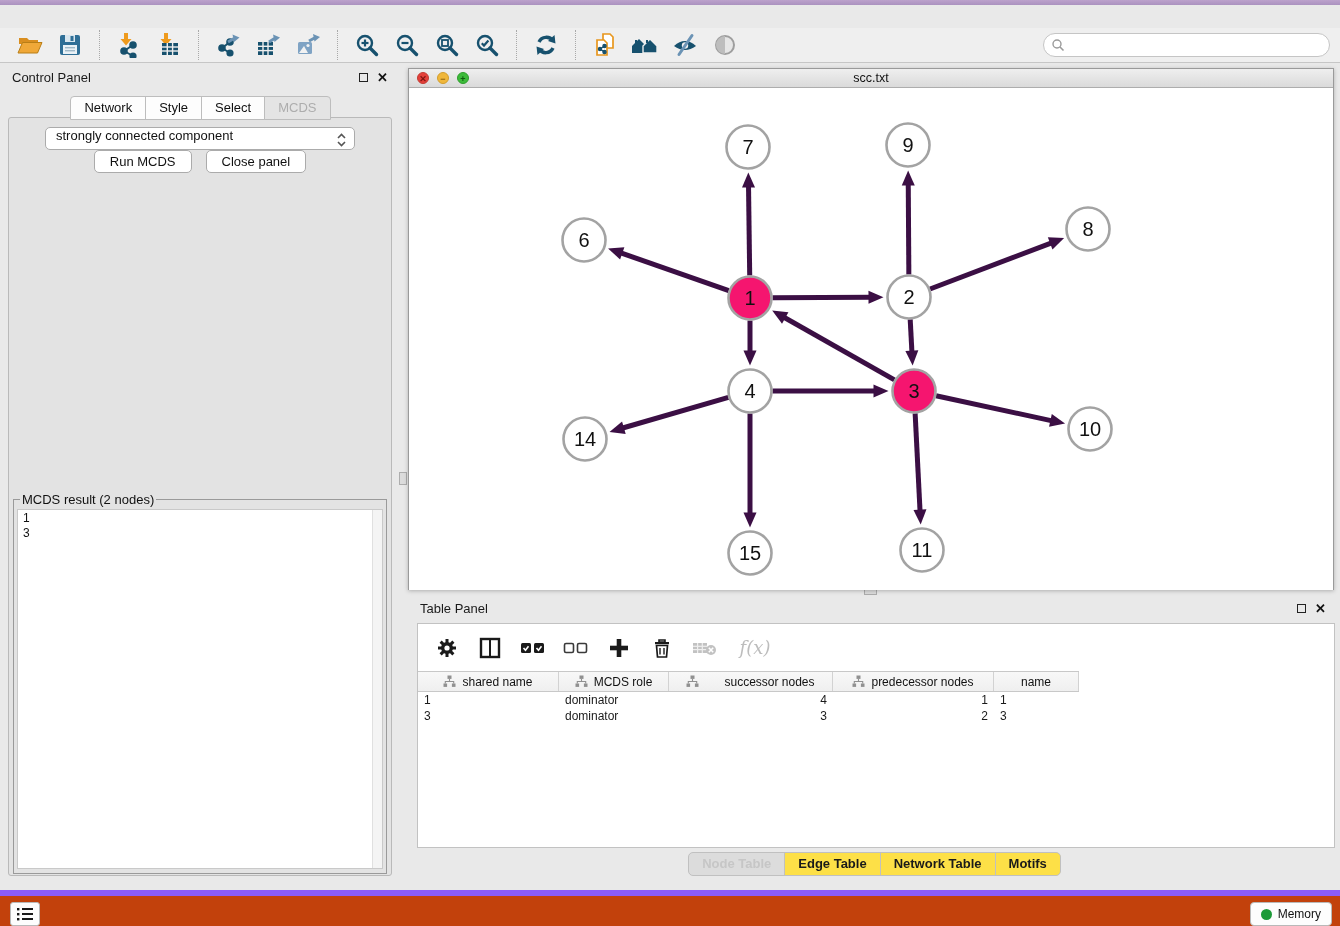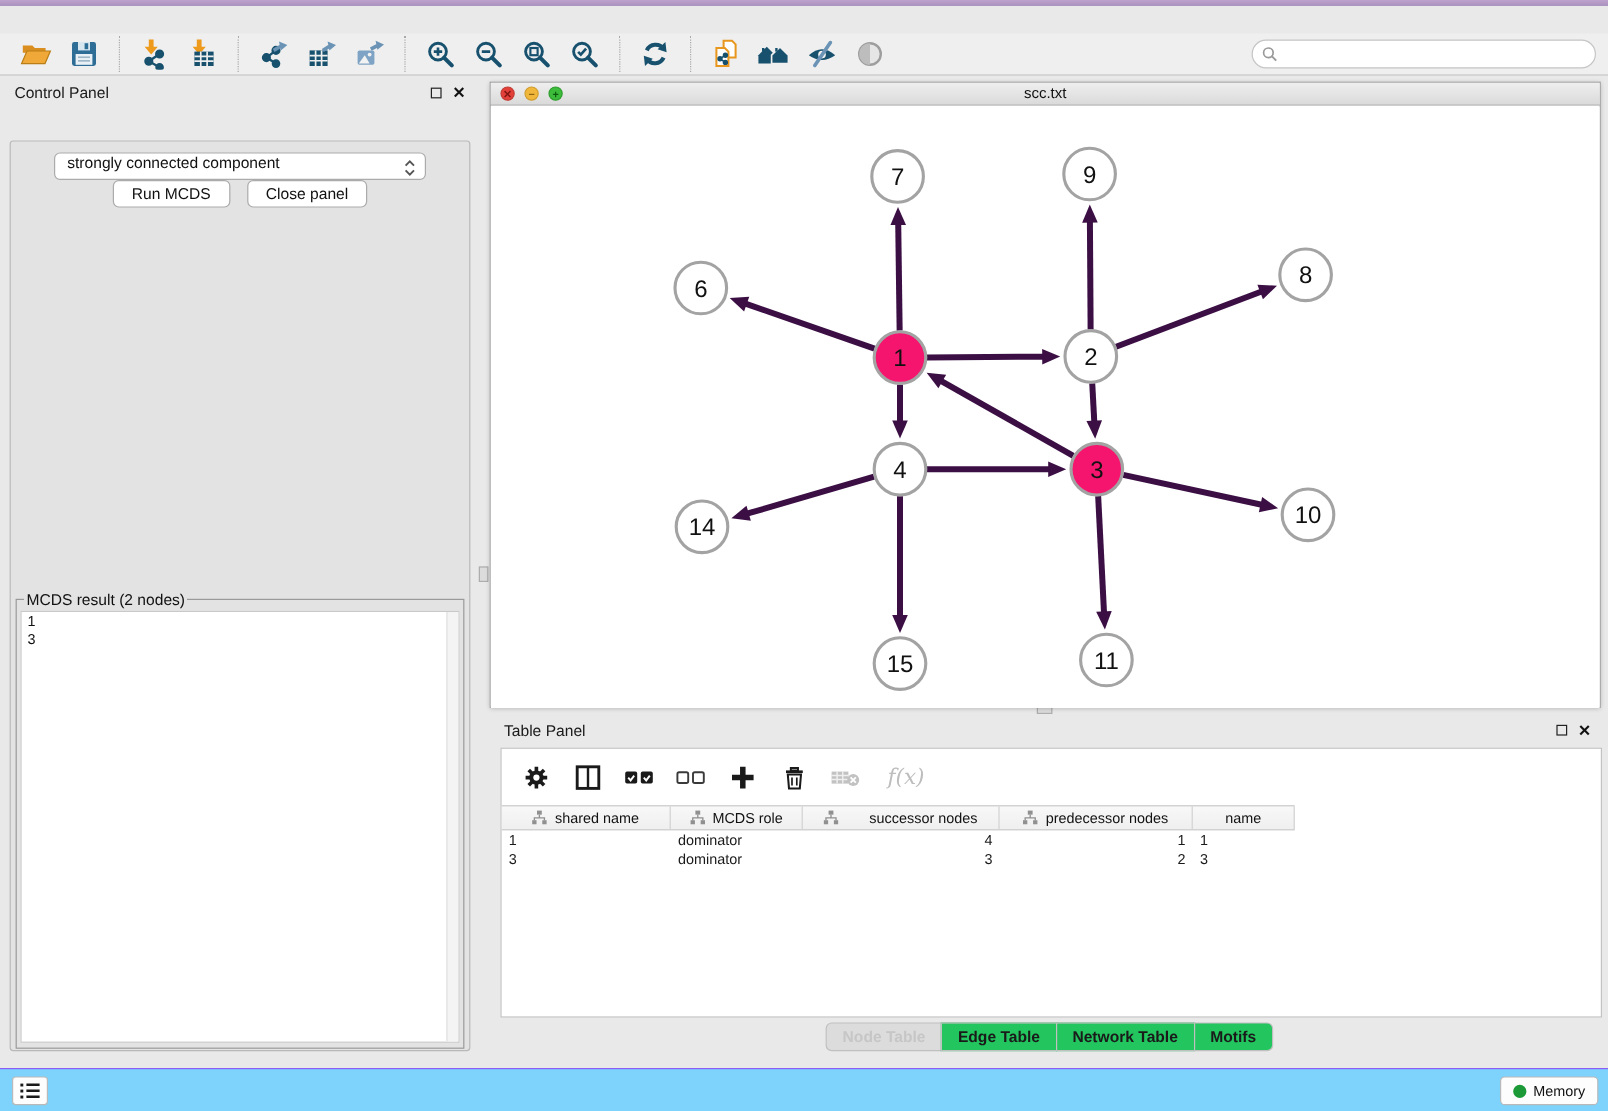--- a/index.html
+++ b/index.html
@@ -63,27 +63,27 @@
   .tp-body { position:absolute; top:28px; left:9px; right:5px; bottom:42px; background:#fff; border:1px solid #C2C2C2; overflow:hidden; }
   .tp-toolbar { height:47px; display:flex; align-items:center; gap:17px; padding:0 16px; }
   .tp-tool { display:flex; align-items:center; justify-content:center; width:26px; height:26px; }
   .fx-label { font-family:"DejaVu Serif", serif; font-style:italic; color:#BDBDBD; font-size:18px; }
   .ttable { width:661px; }
   .thead { display:flex; height:21px; background:linear-gradient(#F8F8F8,#EFEFEF); border-top:1px solid #C8C8C8; border-bottom:1px solid #C8C8C8; }
   .th { display:flex; align-items:center; justify-content:center; gap:6px; font-size:12px; color:#111; border-right:1px solid #D2D2D2; height:100%; }
   .trow { display:flex; height:16px; }
   .td { font-size:12px; color:#1A1A1A; padding:1px 6px 0; white-space:nowrap; overflow:hidden; }
   .tp-tabs { position:absolute; bottom:14px; left:0; right:0; display:flex; justify-content:center; }
-  .tp-tab { font-size:13px; font-weight:bold; padding:3px 13px 4px; background:#22c55e; border:1px solid #C0C0C0; color:#1A1A1A; margin-right:-1px; }
+  .tp-tab { font-size:13px; font-weight:bold; padding:3px 13px 4px; background:#fde047; border:1px solid #C0C0C0; color:#1A1A1A; margin-right:-1px; }
   .tp-tab:first-child { border-radius:5px 0 0 5px; }
   .tp-tab:last-child { border-radius:0 5px 5px 0; }
   .tp-tab.active { background:#DCDCDC; color:#C6C6C6; }
 
   
-  .statusbar { position:absolute; bottom:0; left:0; right:0; height:36px; background:#7dd3fc; border-top:1px solid #8b5cf6; }
+  .statusbar { position:absolute; bottom:0; left:0; right:0; height:36px; background:#c2410c; border-top:6px solid #8b5cf6; }
   .status-left-btn { position:absolute; left:10px; top:6px; width:30px; height:24px; background:#FDFDFD; border:1px solid #B9B9B9; border-radius:3px; display:flex; align-items:center; justify-content:center; }
   .memory-btn { position:absolute; right:8px; top:6px; height:24px; background:#FDFDFD; border:1px solid #B9B9B9; border-radius:4px; display:flex; align-items:center; gap:6px; padding:0 10px; font-size:12px; color:#111; }
   .memory-dot { width:11px; height:11px; border-radius:50%; background:#1C9A38; }
 </style>
 </head>
 <body>
 
 <div class="screen">
   <div class="desktop-strip"></div>
 
@@ -250,20 +250,26 @@
   </div>
 
   <div class="control-panel">
     <div class="cp-header">
       <span>Control Panel</span>
       <span class="panel-header-icons">
         <span class="float-box"></span>
         <span class="close-x">✕</span>
       </span>
     </div>
+    <div class="cp-tabs">
+        <div class="cp-tab">Network</div>
+        <div class="cp-tab">Style</div>
+        <div class="cp-tab">Select</div>
+        <div class="cp-tab active">MCDS</div>
+      </div>
     <div class="cp-body">
       <div class="opt-select">
         <span>strongly connected component</span>
         <svg width="13" height="16" viewBox="0 0 13 16">
           <polyline points="3,6 6.5,2.5 10,6" fill="none" stroke="#555" stroke-width="1.6"></polyline>
           <polyline points="3,10 6.5,13.5 10,10" fill="none" stroke="#555" stroke-width="1.6"></polyline>
         </svg>
       </div>
       <div class="cp-buttons">
         <button class="cp-btn">Run MCDS</button>

